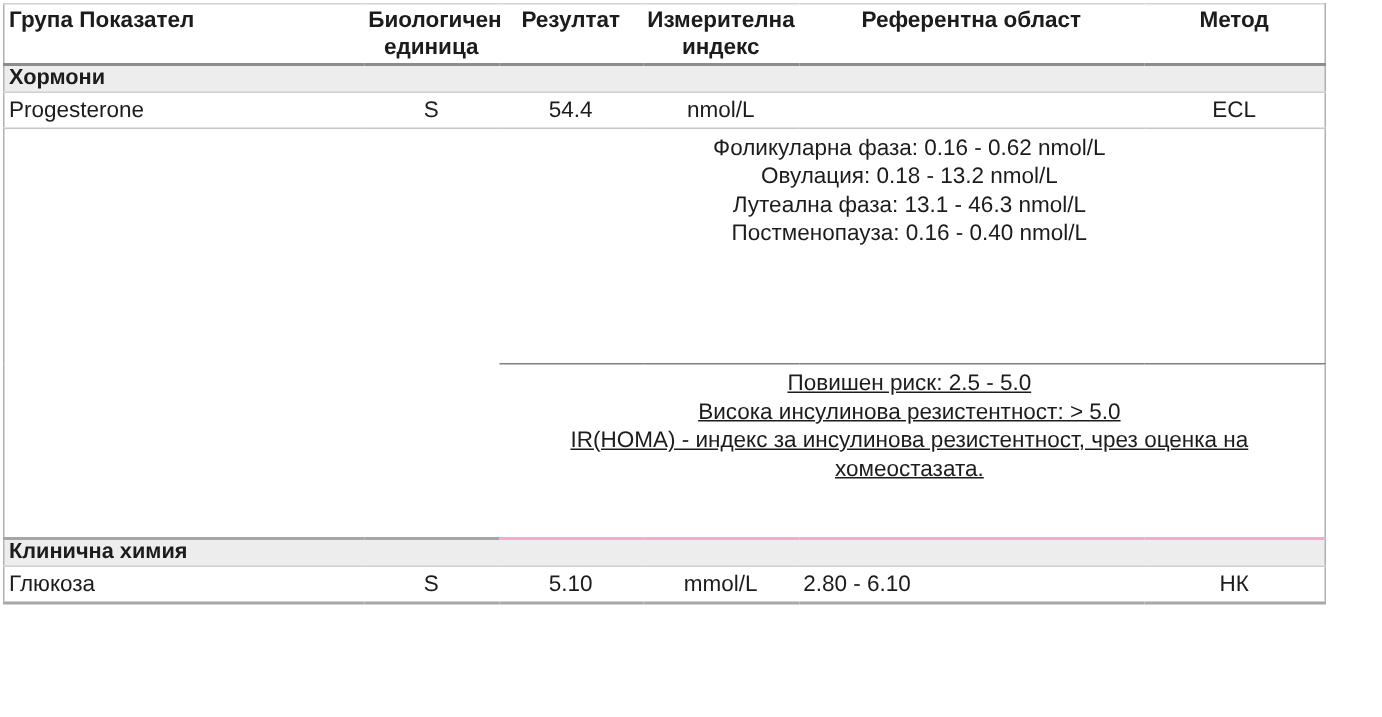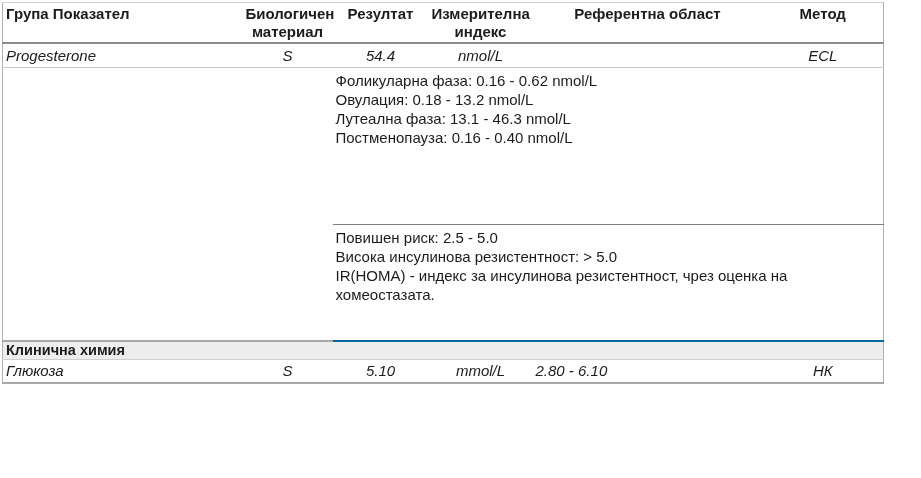--- a/index.html
+++ b/index.html
@@ -14,57 +14,60 @@
   thead th{font-size:15px;font-weight:700;line-height:18px;padding:2px 3px 1px;
            vertical-align:top;border-bottom:2px solid #8c8c8c;text-align:center;overflow:visible;}
   thead th:first-child{text-align:left;}
 
   tr.section td{background:#ededed;font-size:14.5px;font-weight:700;height:15px;
                 line-height:15px;padding:1px 3px;border-top:2px solid #a6a6a6;
                 border-bottom:1px solid #cfcfcf;}
 
   tr.row{height:24px;}
   tr.row td{font-size:15px;padding:1px 3px;border-bottom:1px solid #c6c6c6;
-            vertical-align:middle;white-space:nowrap;overflow:visible;font-style:italic;}
+            vertical-align:middle;white-space:nowrap;overflow:visible;}
   td.cell-name{text-align:left;}
   td.cell-mat,td.cell-res,td.cell-unit,td.cell-met{text-align:center;}
   td.cell-ref{text-align:left;padding-left:6px;}
   td.cell-res.flag{text-align:left;padding-left:5px;}
   .arrow{font-weight:700;font-size:16px;display:inline-block;transform:scaleY(1.2);margin-right:5px;}
 
-  tr.note td{vertical-align:top;}
+  tr.note td{vertical-align:top;text-align:center;}
   td.note-left{border-bottom:none;}
   td.note-cell{font-size:15px;line-height:19px;padding:3px 6px 0 3px;white-space:normal;}
   tr.note-tall td.note-cell{height:153px;border-bottom:1px solid #808080;}
-  tr.note-medium td.note-cell{height:112px;border-bottom:2px solid #0369a1;}
+  tr.note-medium td.note-cell{height:112px;border-bottom:2px solid #f9a8d4;text-decoration:underline;}
 </style>
 </head>
 <body>
 
 <div class="report">
   <table>
     <colgroup>
       <col class="c-name">
         <col class="c-mat">
         <col class="c-res">
       <col class="c-unit">
         <col class="c-ref">
         <col class="c-met">
     </colgroup>
     <thead>
       <tr>
           <th>Група Показател</th>
-          <th>Биологичен материал</th>
+          <th>Биологичен единица</th>
           <th>Резултат</th>
           <th>Измерителна индекс</th>
           <th>Референтна област</th>
           <th>Метод</th>
         </tr>
     </thead>
     <tbody>
+        <tr class="section">
+          <td colspan="6">Хормони</td>
+        </tr>
         <tr class="row">
           <td class="cell-name">Progesterone</td>
           <td class="cell-mat">S</td>
           <td class="cell-res">54.4</td>
           <td class="cell-unit">nmol/L</td>
           <td class="cell-ref"></td>
           <td class="cell-met">ECL</td>
         </tr>
         <tr class="note note-tall">
           <td class="note-left" colspan="2"></td>

